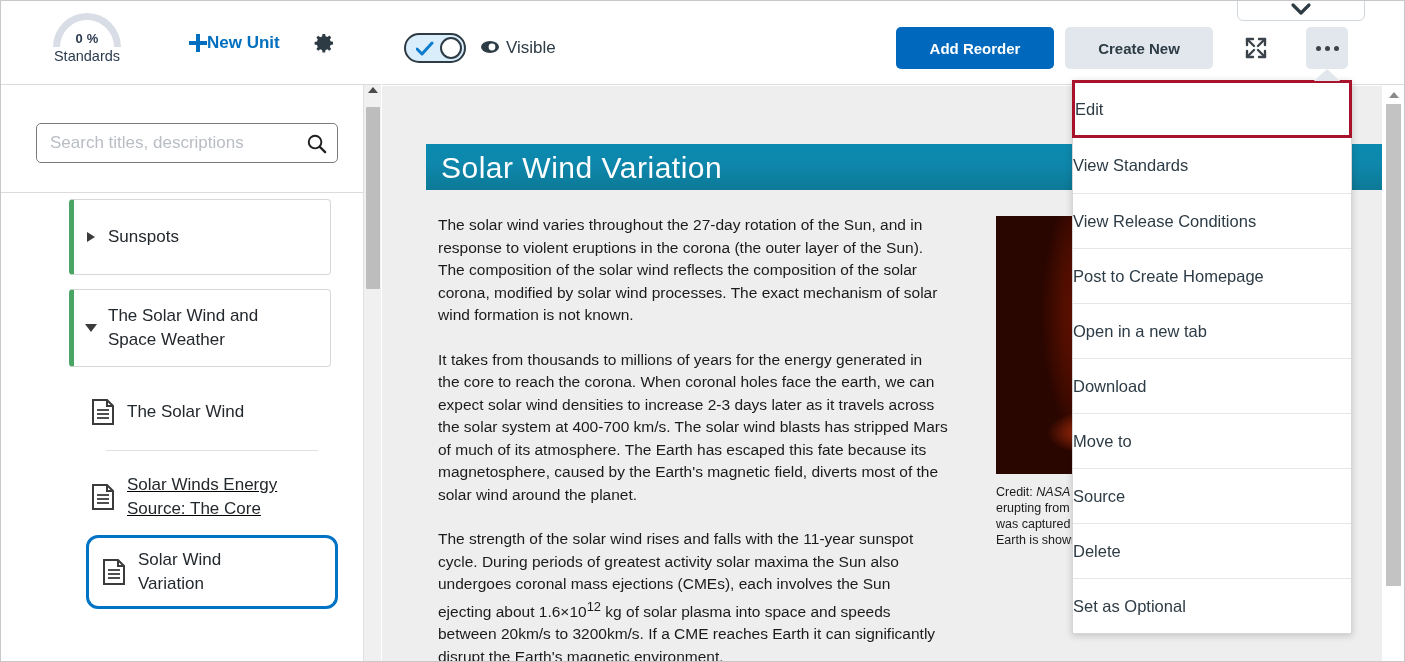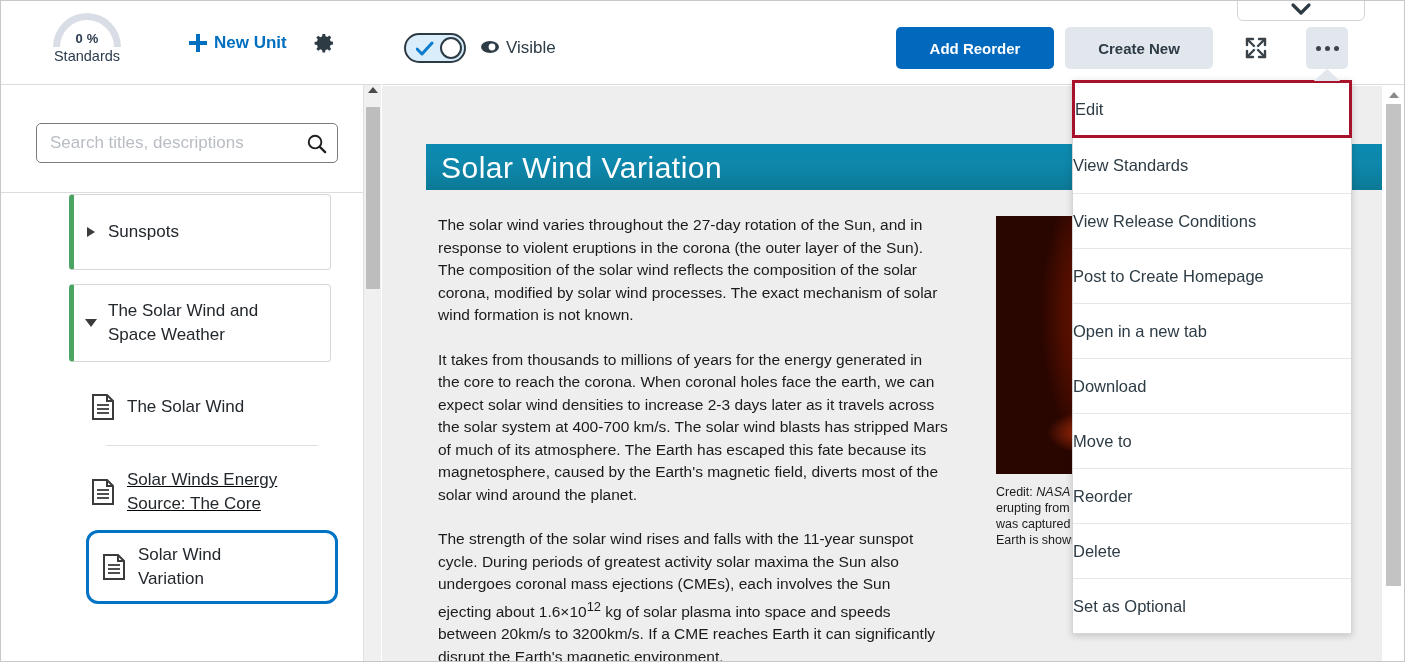--- a/index.html
+++ b/index.html
@@ -51,21 +51,21 @@
     letter-spacing: .2px;
   }
   .gauge-label {
     position: absolute; left: 0; top: 39px;
     width: 84px;
     font-size: 14.5px; color: #2b3b4e;
   }
   #new-unit-btn {
     position: absolute; left: 188px; top: 42px;
     transform: translateY(-50%);
-    display: flex; align-items: center; gap: 7px;
+    display: flex; align-items: center; gap: 0;
     color: #006fbf; font-size: 17px; font-weight: 700;
     cursor: pointer; background: none; border: none; padding: 0;
     font-family: "Liberation Sans", sans-serif;
   }
   .plus-icon {
     display: inline-block;
     width: 18px; height: 18px;
     position: relative;
   }
   .plus-icon::before, .plus-icon::after {
@@ -416,21 +416,21 @@
           <svg width="23" height="23" viewBox="0 0 24 24">
             <circle cx="10.5" cy="10.5" r="6.6" fill="none" stroke="#1f1f1f" stroke-width="2"></circle>
             <line x1="15.4" y1="15.4" x2="21" y2="21" stroke="#1f1f1f" stroke-width="2.4" stroke-linecap="round"></line>
           </svg>
         </button>
       </div>
     </div>
 
     <div id="tree">
 
-      <div class="unit-card" style="height:76px;">
+      <div class="unit-card" style="height:76px;margin-top:5px;">
         <span class="unit-caret">
             <span class="tri-right"></span>
           </span>
         <span class="unit-title">Sunspots</span>
       </div>
 
       <div class="unit-card" style="height:78px;margin-top:14px;">
         <span class="unit-caret">
             <span class="tri-down"></span>
           </span>
@@ -555,18 +555,18 @@
 
   <div id="ctx-pointer"></div>
   <div id="ctx-menu">
     <div class="menu-item highlighted">Edit</div>
     <div class="menu-item">View Standards</div>
     <div class="menu-item">View Release Conditions</div>
     <div class="menu-item">Post to Create Homepage</div>
     <div class="menu-item">Open in a new tab</div>
     <div class="menu-item">Download</div>
     <div class="menu-item">Move to</div>
-    <div class="menu-item">Reorder</div>
+    <div class="menu-item">Source</div>
     <div class="menu-item">Delete</div>
     <div class="menu-item">Set as Optional</div>
   </div>
 
 </div>
 
 </body></html>

